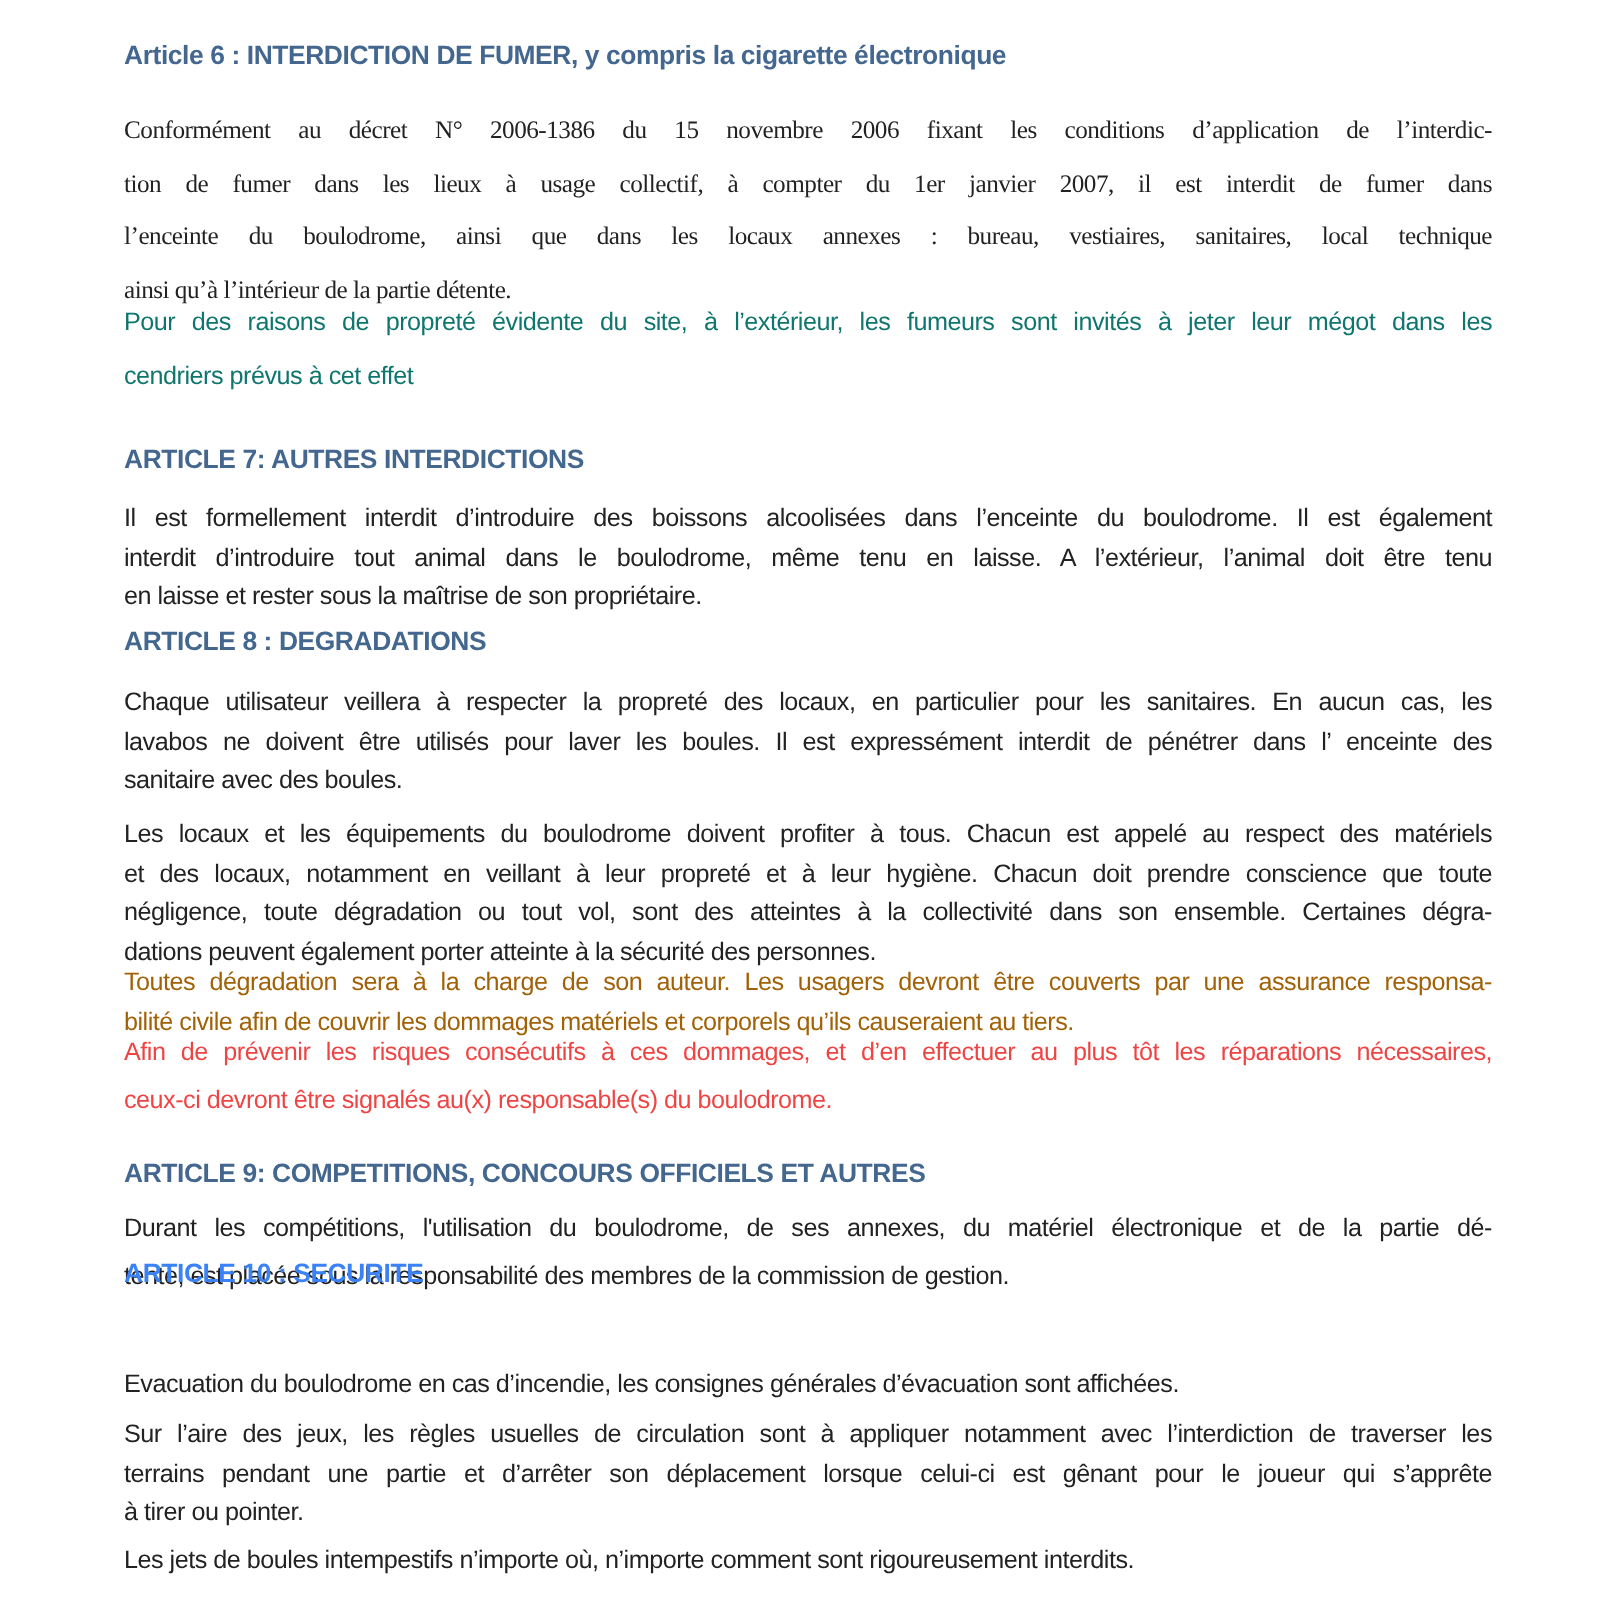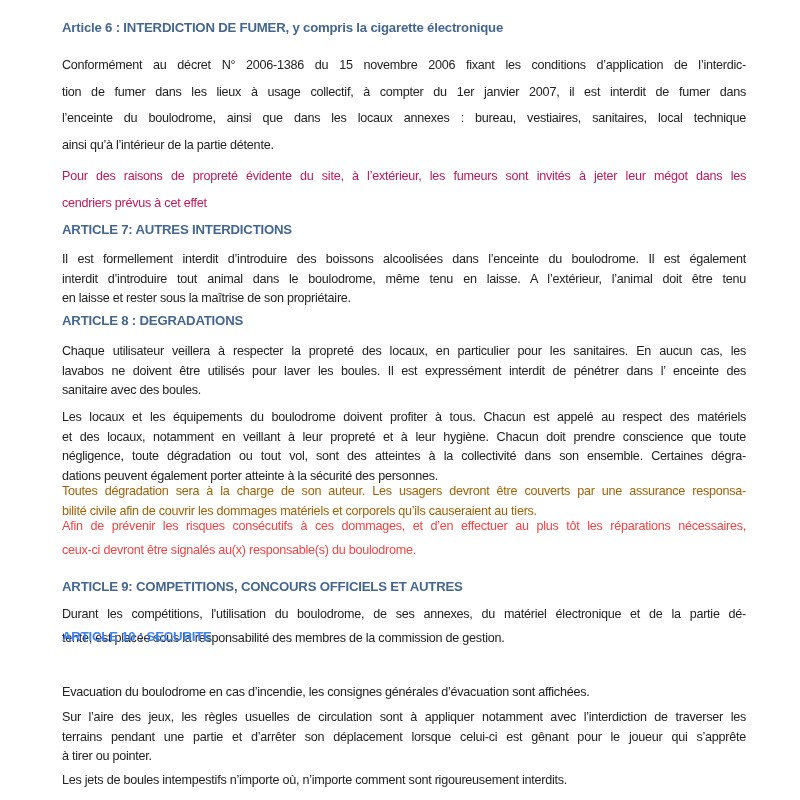--- a/index.html
+++ b/index.html
@@ -9,27 +9,27 @@
   .p { position:absolute; left:62px; width:684px; font-family:"Liberation Sans", sans-serif; font-size:12.6px; color:#222222; text-align:justify; letter-spacing:-0.25px; }
   .p .ln { display:block; white-space:nowrap; text-align-last:justify; }
   .p .ln.last { text-align-last:left; }
 </style>
 </head>
 <body>
 
 <div class="page">
 
   <div class="h" style="top: 20px; color: rgb(68, 103, 143);">Article 6 :  INTERDICTION DE FUMER, y compris la cigarette électronique</div>
-  <div class="p" style="top: 52px; line-height: 26.5px; color: rgb(34, 34, 34);">
+  <div class="p" style="top: 52px; line-height: 26.5px; color: rgb(34, 34, 34); font-family: Liberation Serif, serif;">
     <span class="ln">Conformément  au décret N° 2006-1386 du 15 novembre 2006 fixant les conditions d’application de l’interdic-</span>
     <span class="ln">tion de fumer dans les lieux à usage collectif, à compter du 1er janvier 2007, il est interdit de fumer dans</span>
     <span class="ln">l’enceinte du boulodrome, ainsi que dans les locaux annexes :  bureau, vestiaires, sanitaires, local technique</span>
     <span class="ln last">ainsi qu’à l’intérieur de la partie détente.</span>
   </div>
-  <div class="p" style="top: 163px; line-height: 26.5px; color: #be185d;">
+  <div class="p" style="top: 148px; line-height: 26.5px; color: #0f766e;">
     <span class="ln">Pour des raisons de propreté évidente du site, à l’extérieur,  les fumeurs sont invités à jeter leur mégot dans les</span>
     <span class="ln last">cendriers prévus à cet effet</span>
   </div>
 
   <div class="h" style="top: 222px; color: rgb(68, 103, 143);">ARTICLE 7: AUTRES INTERDICTIONS</div>
   <div class="p" style="top: 250px; line-height: 19.5px; color: rgb(34, 34, 34);">
     <span class="ln">Il est formellement interdit d’introduire des boissons alcoolisées dans  l’enceinte du boulodrome. Il est également</span>
     <span class="ln">interdit  d’introduire tout animal dans le boulodrome,  même tenu en laisse. A l’extérieur,  l’animal doit être tenu</span>
     <span class="ln last">en laisse et rester sous la maîtrise de son propriétaire.</span>
   </div>

